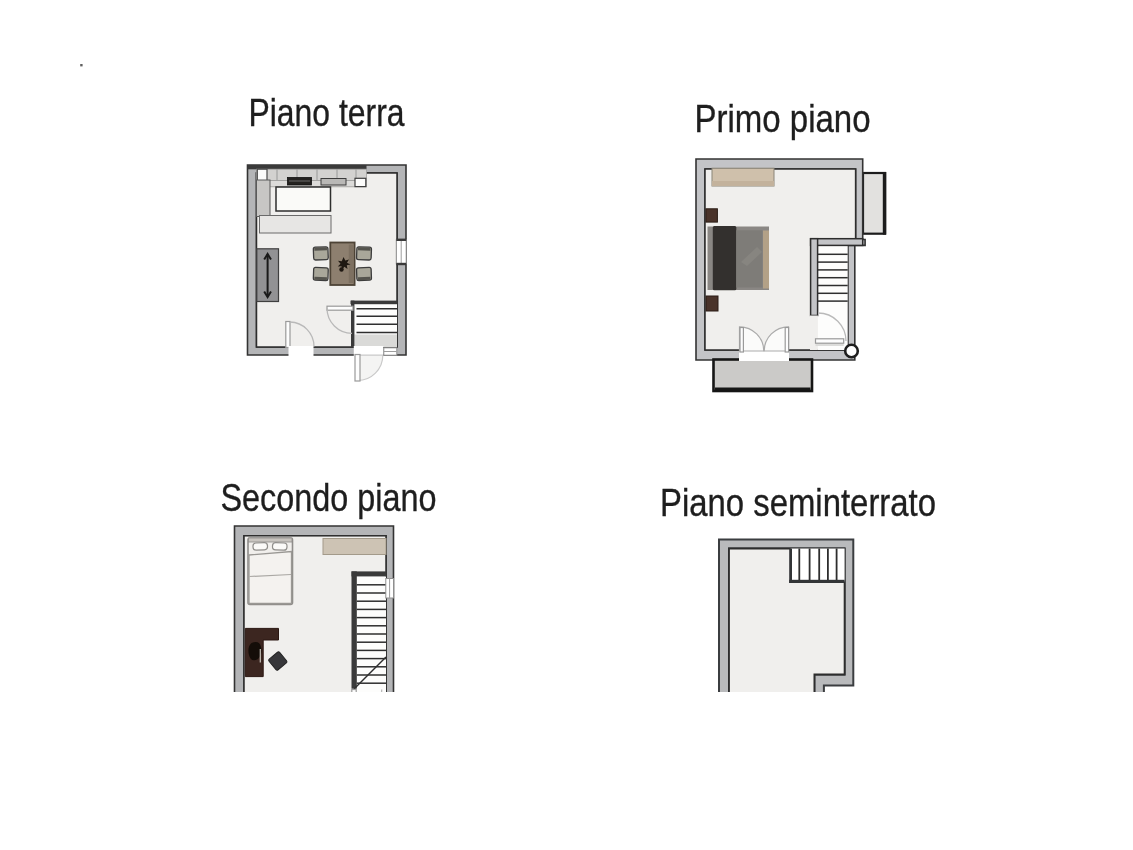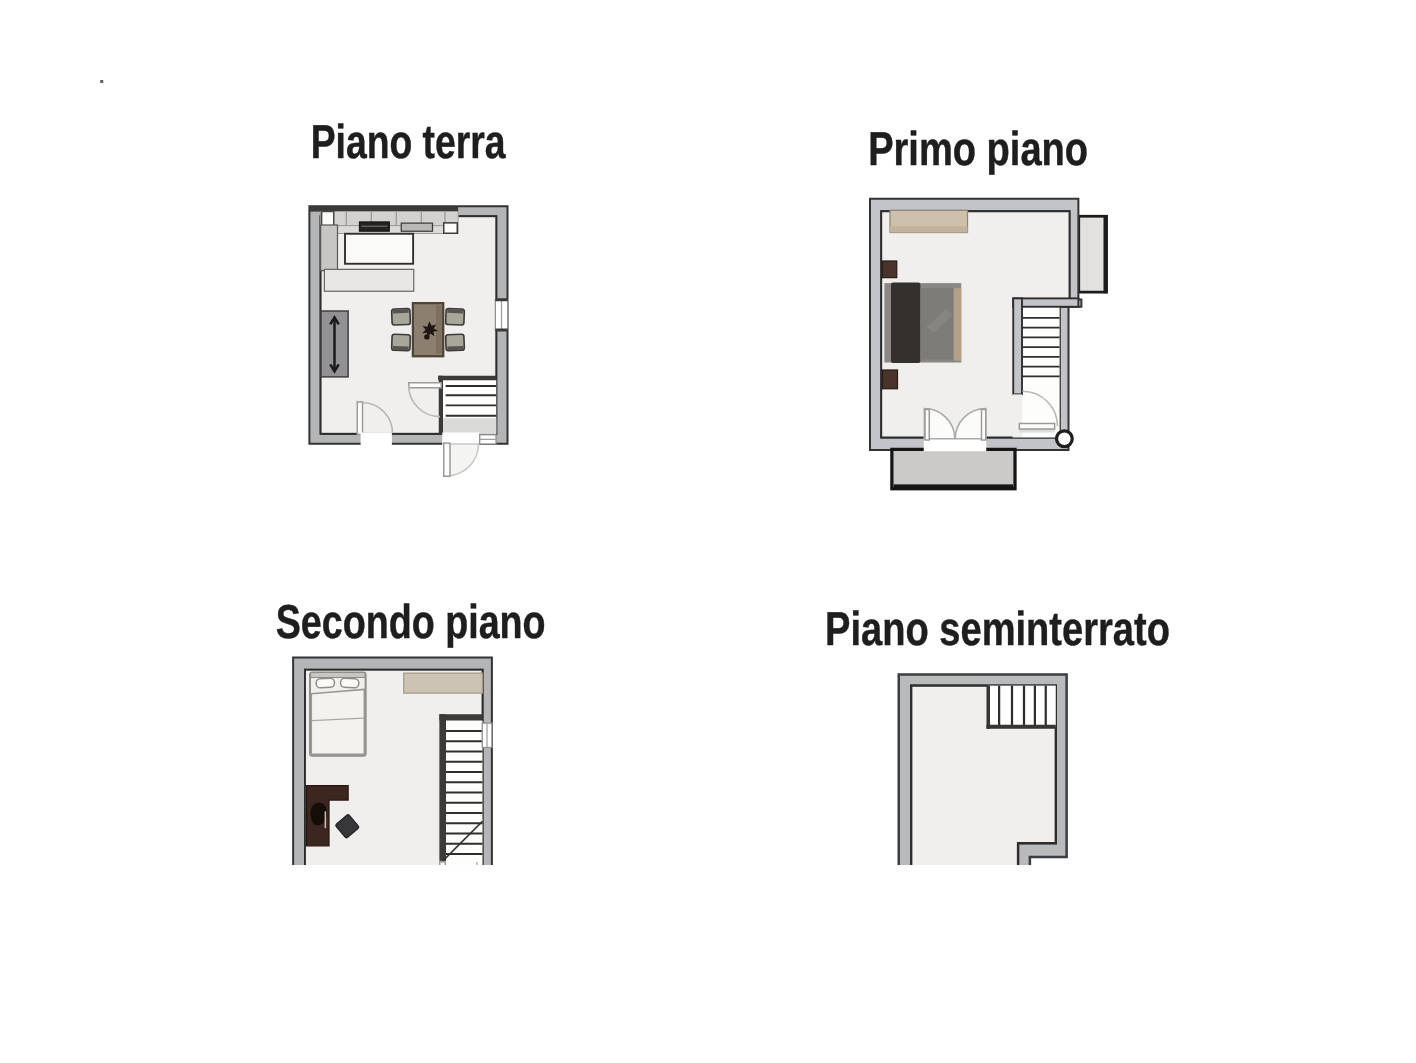--- a/index.html
+++ b/index.html
@@ -1,16 +1,16 @@
 <!DOCTYPE html>
 <html><head>
 <meta charset="utf-8">
 <style>
 html,body{margin:0;padding:0;background:#ffffff;}
-#page{position:relative;width:1133px;height:692px;background:#ffffff;overflow:hidden;font-weight:bold;}
+#page{position:relative;width:1133px;height:692px;background:#ffffff;overflow:hidden;}
 svg{display:block;}
 text{font-family:"Liberation Sans",sans-serif;fill:#1e1e1e;stroke:#1e1e1e;stroke-width:0.35;}
 .wall{fill:#b4b5b7;stroke:#333333;stroke-width:1.6;}
 .floor{fill:#f0efed;stroke:#2d2d2d;stroke-width:1.5;}
 .iw{fill:#3a3a3a;stroke:none;}
 .tread{stroke:#2e2e2e;stroke-width:1.5;}
 .arc{fill:none;stroke:#b9b9b9;stroke-width:1.3;}
 .leaf{fill:#fdfdfd;stroke:#9a9a9a;stroke-width:1.2;}
 </style>
 </head>

